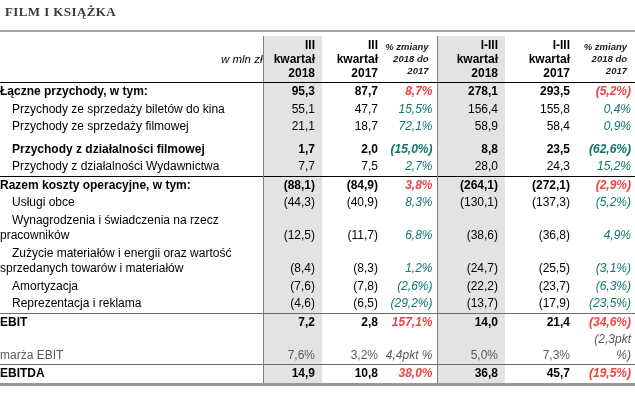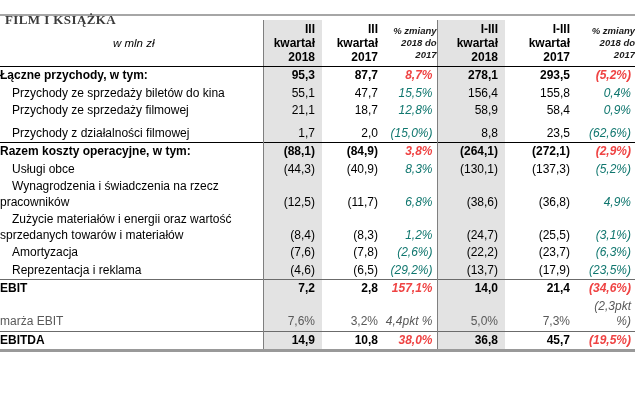--- a/index.html
+++ b/index.html
@@ -3,23 +3,23 @@
 <meta charset="utf-8">
 <style>
   * { margin: 0; padding: 0; box-sizing: border-box; }
   html, body { background: #fff; }
   body {
     width: 635px; height: 410px; overflow: hidden;
     font-family: "Liberation Sans", sans-serif;
     -webkit-font-smoothing: antialiased;
   }
   .title-bar {
-    padding: 10px 0 0 5px;
+    padding: 2px 0 0 5px;
     border-bottom: 2px solid #a6a6a6;
-    height: 16px;
+    height: 32px;
     margin-bottom: 4px;
   }
   .title-bar .title {
     font-family: "Liberation Serif", serif;
     font-weight: bold;
     font-size: 13px;
     letter-spacing: 0.4px;
     color: #3b3b3b;
   }
   table.fin {
@@ -35,27 +35,27 @@
     border-bottom: 1.5px solid #000;
     vertical-align: middle;
     padding: 2px 0;
   }
   thead th { font-weight: bold; text-align: right; }
   thead th div { line-height: 14px; padding-right: 7px; }
   thead th.ph div {
     font-size: 9.5px;
     font-style: italic;
     line-height: 12px;
-    padding-right: 0;
+    padding-right: 8px;
     color: #1a1a1a;
   }
   td.unit {
     font-style: italic;
     font-size: 11.5px;
-    text-align: center;
+    text-align: right;
     padding-left: 5px;
   }
   
   tr > *:nth-child(2) { border-left: 1px solid #7f7f7f; }
   tr > *:nth-child(5) { border-left: 1px solid #7f7f7f; }
 
   tbody td {
     padding: 1px 0;
     line-height: 15.5px;
     vertical-align: bottom;
@@ -63,21 +63,21 @@
   td.lbl { text-align: left; white-space: pre-line; }
   td.v { text-align: right; padding-right: 7px; }
   td.p { text-align: right; padding-right: 4px; font-style: italic; color: #0f766e; }
 
   tr.item td.lbl { text-indent: 12px; }
   tr.sec td { font-weight: bold; margin-top: 7px; }
   tr.sec td.p { color: #ef4444; }
   tr.marza td { color: #595959; font-weight: normal; }
   tr.bt-black td { border-top: 1.2px solid #000; }
   tr.bt-gray td { border-top: 1px solid #6b6b6b; }
-  tr.gap-top td { padding-top: 6px; }
+  tr.gap-top td { padding-top: 6px; font-weight: bold; }
 </style>
 </head>
 <body>
 
 <div class="title-bar">
   <span class="title">FILM I KSIĄŻKA</span>
 </div>
 
 <table class="fin">
   <colgroup>
@@ -140,34 +140,43 @@
       <td class="v">47,7</td>
       <td class="p">15,5%</td>
       <td class="v">156,4</td>
       <td class="v">155,8</td>
       <td class="p">0,4%</td>
     </tr>
     <tr class="item">
       <td class="lbl">Przychody ze sprzedaży filmowej</td>
       <td class="v">21,1</td>
       <td class="v">18,7</td>
-      <td class="p">12,8%</td>
+      <td class="p">72,1%</td>
       <td class="v">58,9</td>
       <td class="v">58,4</td>
       <td class="p">0,9%</td>
     </tr>
     <tr class="item gap-top">
       <td class="lbl">Przychody z działalności filmowej</td>
       <td class="v">1,7</td>
       <td class="v">2,0</td>
       <td class="p">(15,0%)</td>
       <td class="v">8,8</td>
       <td class="v">23,5</td>
       <td class="p">(62,6%)</td>
     </tr>
+    <tr class="item">
+      <td class="lbl">Przychody z działalności Wydawnictwa</td>
+      <td class="v">7,7</td>
+      <td class="v">7,5</td>
+      <td class="p">2,7%</td>
+      <td class="v">28,0</td>
+      <td class="v">24,3</td>
+      <td class="p">15,2%</td>
+    </tr>
     <tr class="sec bt-black">
       <td class="lbl">Razem koszty operacyjne, w tym:</td>
       <td class="v">(88,1)</td>
       <td class="v">(84,9)</td>
       <td class="p">3,8%</td>
       <td class="v">(264,1)</td>
       <td class="v">(272,1)</td>
       <td class="p">(2,9%)</td>
     </tr>
     <tr class="item">

